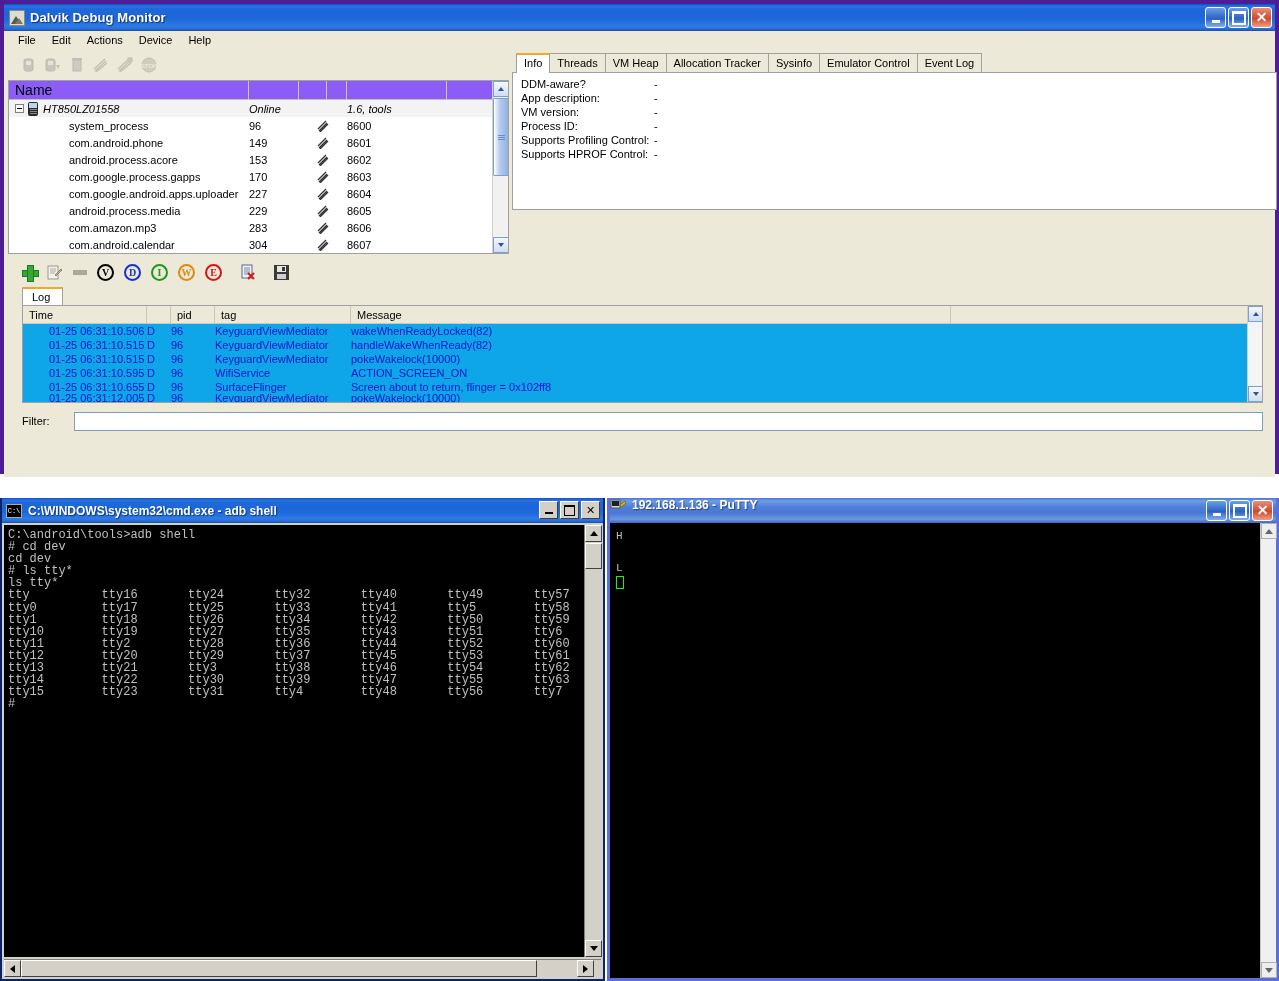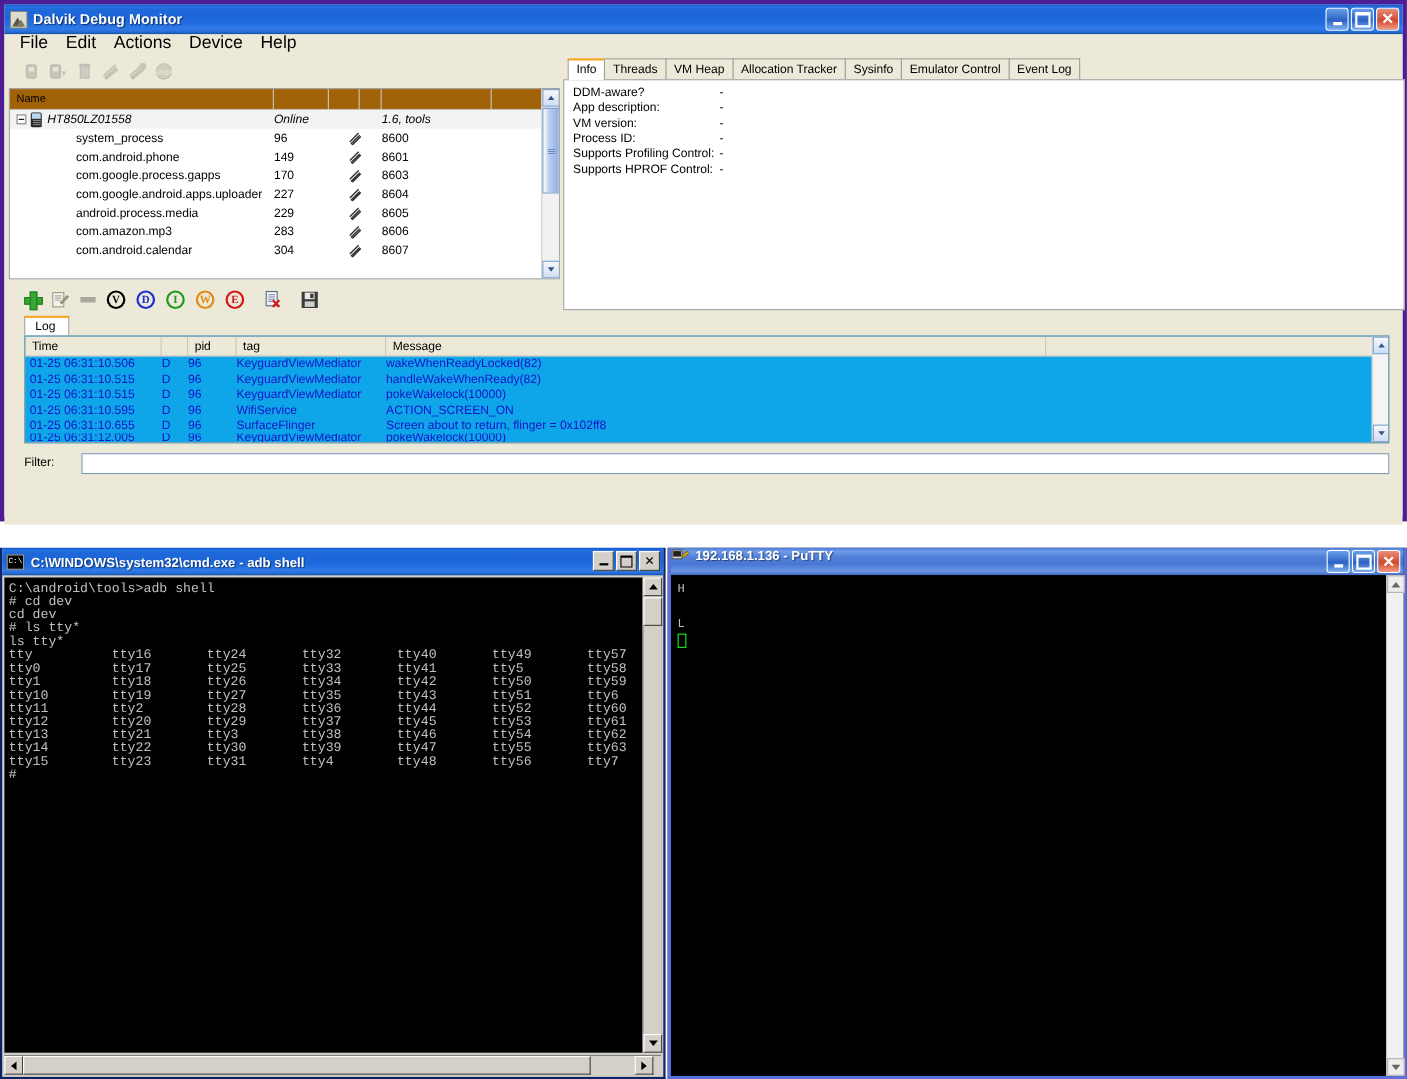--- a/index.html
+++ b/index.html
@@ -60,39 +60,39 @@
   }
   .win-btn.max:after {
     content:""; position:absolute; width:10px; height:9px; border:2px solid #fff; border-top-width:3px;
   }
   .win-btn .x { font-size: 14px; line-height: 1; margin-top:-1px; }
 
   .menubar {
     height: 19px; background: #ece9d8; display: flex; align-items: center;
     padding-left: 6px; border-bottom: 1px solid #ece9d8;
   }
-  .menubar span { font-size: 16px; color: #000; padding: 1px 8px; }
+  .menubar span { font-size: 11px; color: #000; padding: 1px 8px; }
 
   .ddm-body { position: relative; height: 427px; background: #ece9d8; padding: 2px; }
 
   
   .dev-panel {
     position: absolute; left: 4px; top: 2px; width: 501px; height: 202px;
     background: #ece9d8;
   }
   .dev-toolbar { height: 26px; display: flex; align-items: center; gap: 6px; padding-left: 12px; }
   .tb-icon { width: 18px; height: 18px; position: relative; opacity: .35; }
   .tb-icon svg { display:block; }
   .dev-table-wrap {
     position: absolute; left: 0; top: 28px; width: 501px; height: 174px;
     border: 1px solid #a0a0a0; background: #ffffff; overflow: hidden;
   }
   .dev-head {
-    height: 19px; background: #a16207; border-bottom: 1px solid #c0c0b8;
-    display: flex; font-size: 10px; color: #000; align-items: center; position: relative;
+    height: 19px; background: #8b5cf6; border-bottom: 1px solid #c0c0b8;
+    display: flex; font-size: 14px; color: #000; align-items: center; position: relative;
   }
   .dev-head .c { border-right: 1px solid #c8c8c0; height: 19px; line-height: 19px; padding-left: 6px; }
   .dev-rows { position: relative; }
   .dev-row { height: 17px; display: flex; align-items: center; font-size: 11px; color: #000; }
   .dev-row.device { background: #f3f3f3; font-style: italic; }
   .dev-row .c-name { width: 240px; padding-left: 6px; display: flex; align-items: center; overflow: hidden; white-space: nowrap; }
   .dev-row .c-a { width: 50px; }
   .dev-row .c-b { width: 48px; display:flex; align-items:center; justify-content:center;}
   .dev-row .c-c { width: 100px; }
   .expander {
@@ -137,21 +137,21 @@
   .tab {
     font-size: 11px; padding: 3px 7px 3px 7px; border: 1px solid #a0a0a0;
     border-bottom: none; background: #ece9d8; margin-right: -1px;
     position: relative; color: #000; line-height: 13px;
   }
   .tab.active {
     background: #ffffff; border-top: 2px solid #f5a623; padding-top: 2px;
     z-index: 2;
   }
   .info-body {
-    border: 1px solid #a0a0a0; background: #ffffff; height: 210px;
+    border: 1px solid #a0a0a0; background: #ffffff; height: 138px;
     margin-top: -1px; padding: 4px 0 0 8px; position: relative; z-index: 1;
   }
   .info-row { display: flex; font-size: 11px; height: 14px; align-items: center; }
   .info-label { width: 133px; color: #000; }
   .info-value { color: #000; }
 
   
   .log-area { position: absolute; left: 4px; top: 208px; right: 4px; bottom: 2px; }
   .log-toolbar { height: 28px; display: flex; align-items: center; gap: 10px; padding-left: 14px; }
   .lt-plus { position: relative; width: 15px; height: 15px; }
@@ -173,21 +173,21 @@
     position: absolute; left: 14px; right: 8px; top: 47px; height: 98px;
     border: 1px solid #a0a0a0; background: #0ea5e9; overflow: hidden;
   }
   .log-head {
     height: 18px; background:#ece9d8; display:flex; font-size:11px; align-items:center;
     border-bottom: 1px solid #c8c8c0;
   }
   .log-head .lh { border-right:1px solid #cac6b8; height:18px; line-height:18px; padding-left:6px; overflow:hidden;}
   .log-row { height: 14px; display:flex; font-size:11px; color:#1414c8; align-items:center; }
   .log-row.clipped { height: 8px; overflow: hidden; color:#1414c8; }
-  .log-row .ltime { width:124px; padding-left:4px;}
+  .log-row .ltime { width:124px; padding-left:26px;}
   .log-row .llvl { width:24px;}
   .log-row .lpid { width:44px;}
   .log-row .ltag { width:136px;}
   .log-row .lmsg { flex:1;}
   .log-vscroll {
     position:absolute; right:0; top:0; width:15px; height:100%;
     background:#f4f4f4; border-left:1px solid #d4d0c8;
   }
   .filter-row {
     position:absolute; left: 14px; right: 8px; top: 152px; height: 22px;
@@ -402,20 +402,30 @@
             </div>
             <div class="dev-row">
               <div class="c-name" style="padding-left:60px">com.android.phone</div>
               <div class="c-a">149</div>
               <div class="c-b">
                 <svg class="dbg-icon" viewBox="0 0 13 13">
                     <path d="M1 10 L9 2 M2 12 L10 4 M3 13 L11 5" stroke="#333" stroke-width="1.3" fill="none"></path>
                   </svg>
               </div>
               <div class="c-c">8601</div>
+            </div>
+            <div class="dev-row">
+              <div class="c-name" style="padding-left:60px">android.process.acore</div>
+              <div class="c-a">153</div>
+              <div class="c-b">
+                <svg class="dbg-icon" viewBox="0 0 13 13">
+                    <path d="M1 10 L9 2 M2 12 L10 4 M3 13 L11 5" stroke="#333" stroke-width="1.3" fill="none"></path>
+                  </svg>
+              </div>
+              <div class="c-c">8602</div>
             </div>
             <div class="dev-row">
               <div class="c-name" style="padding-left:60px">com.google.process.gapps</div>
               <div class="c-a">170</div>
               <div class="c-b">
                 <svg class="dbg-icon" viewBox="0 0 13 13">
                     <path d="M1 10 L9 2 M2 12 L10 4 M3 13 L11 5" stroke="#333" stroke-width="1.3" fill="none"></path>
                   </svg>
               </div>
               <div class="c-c">8603</div>

